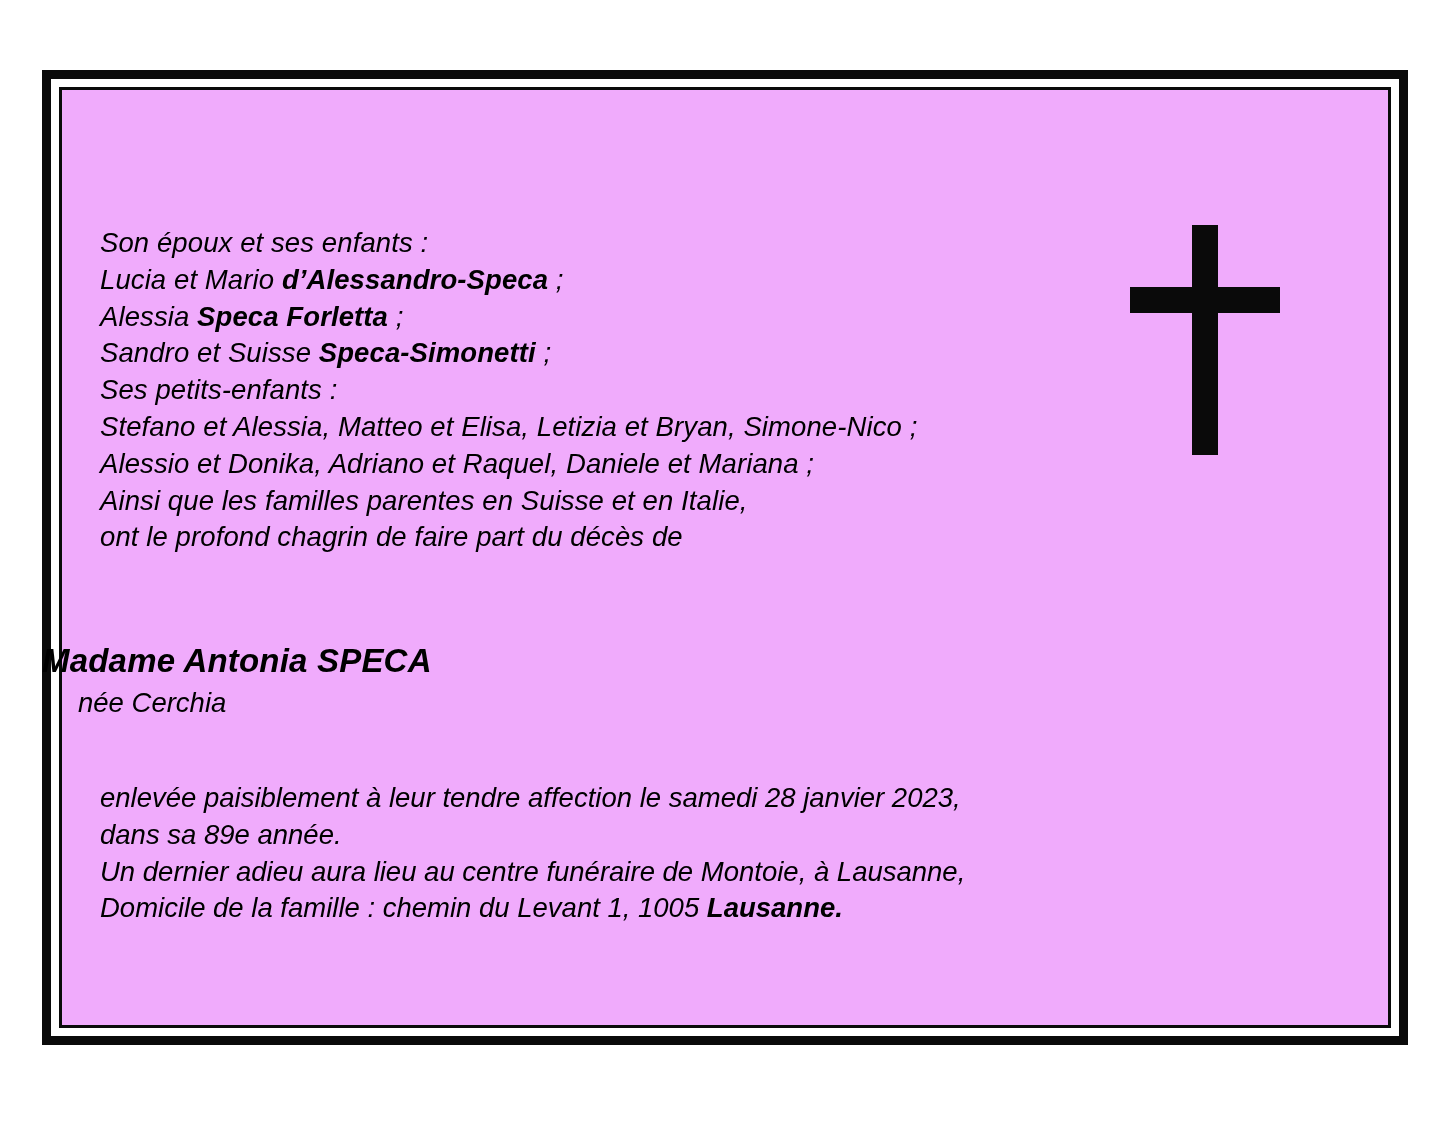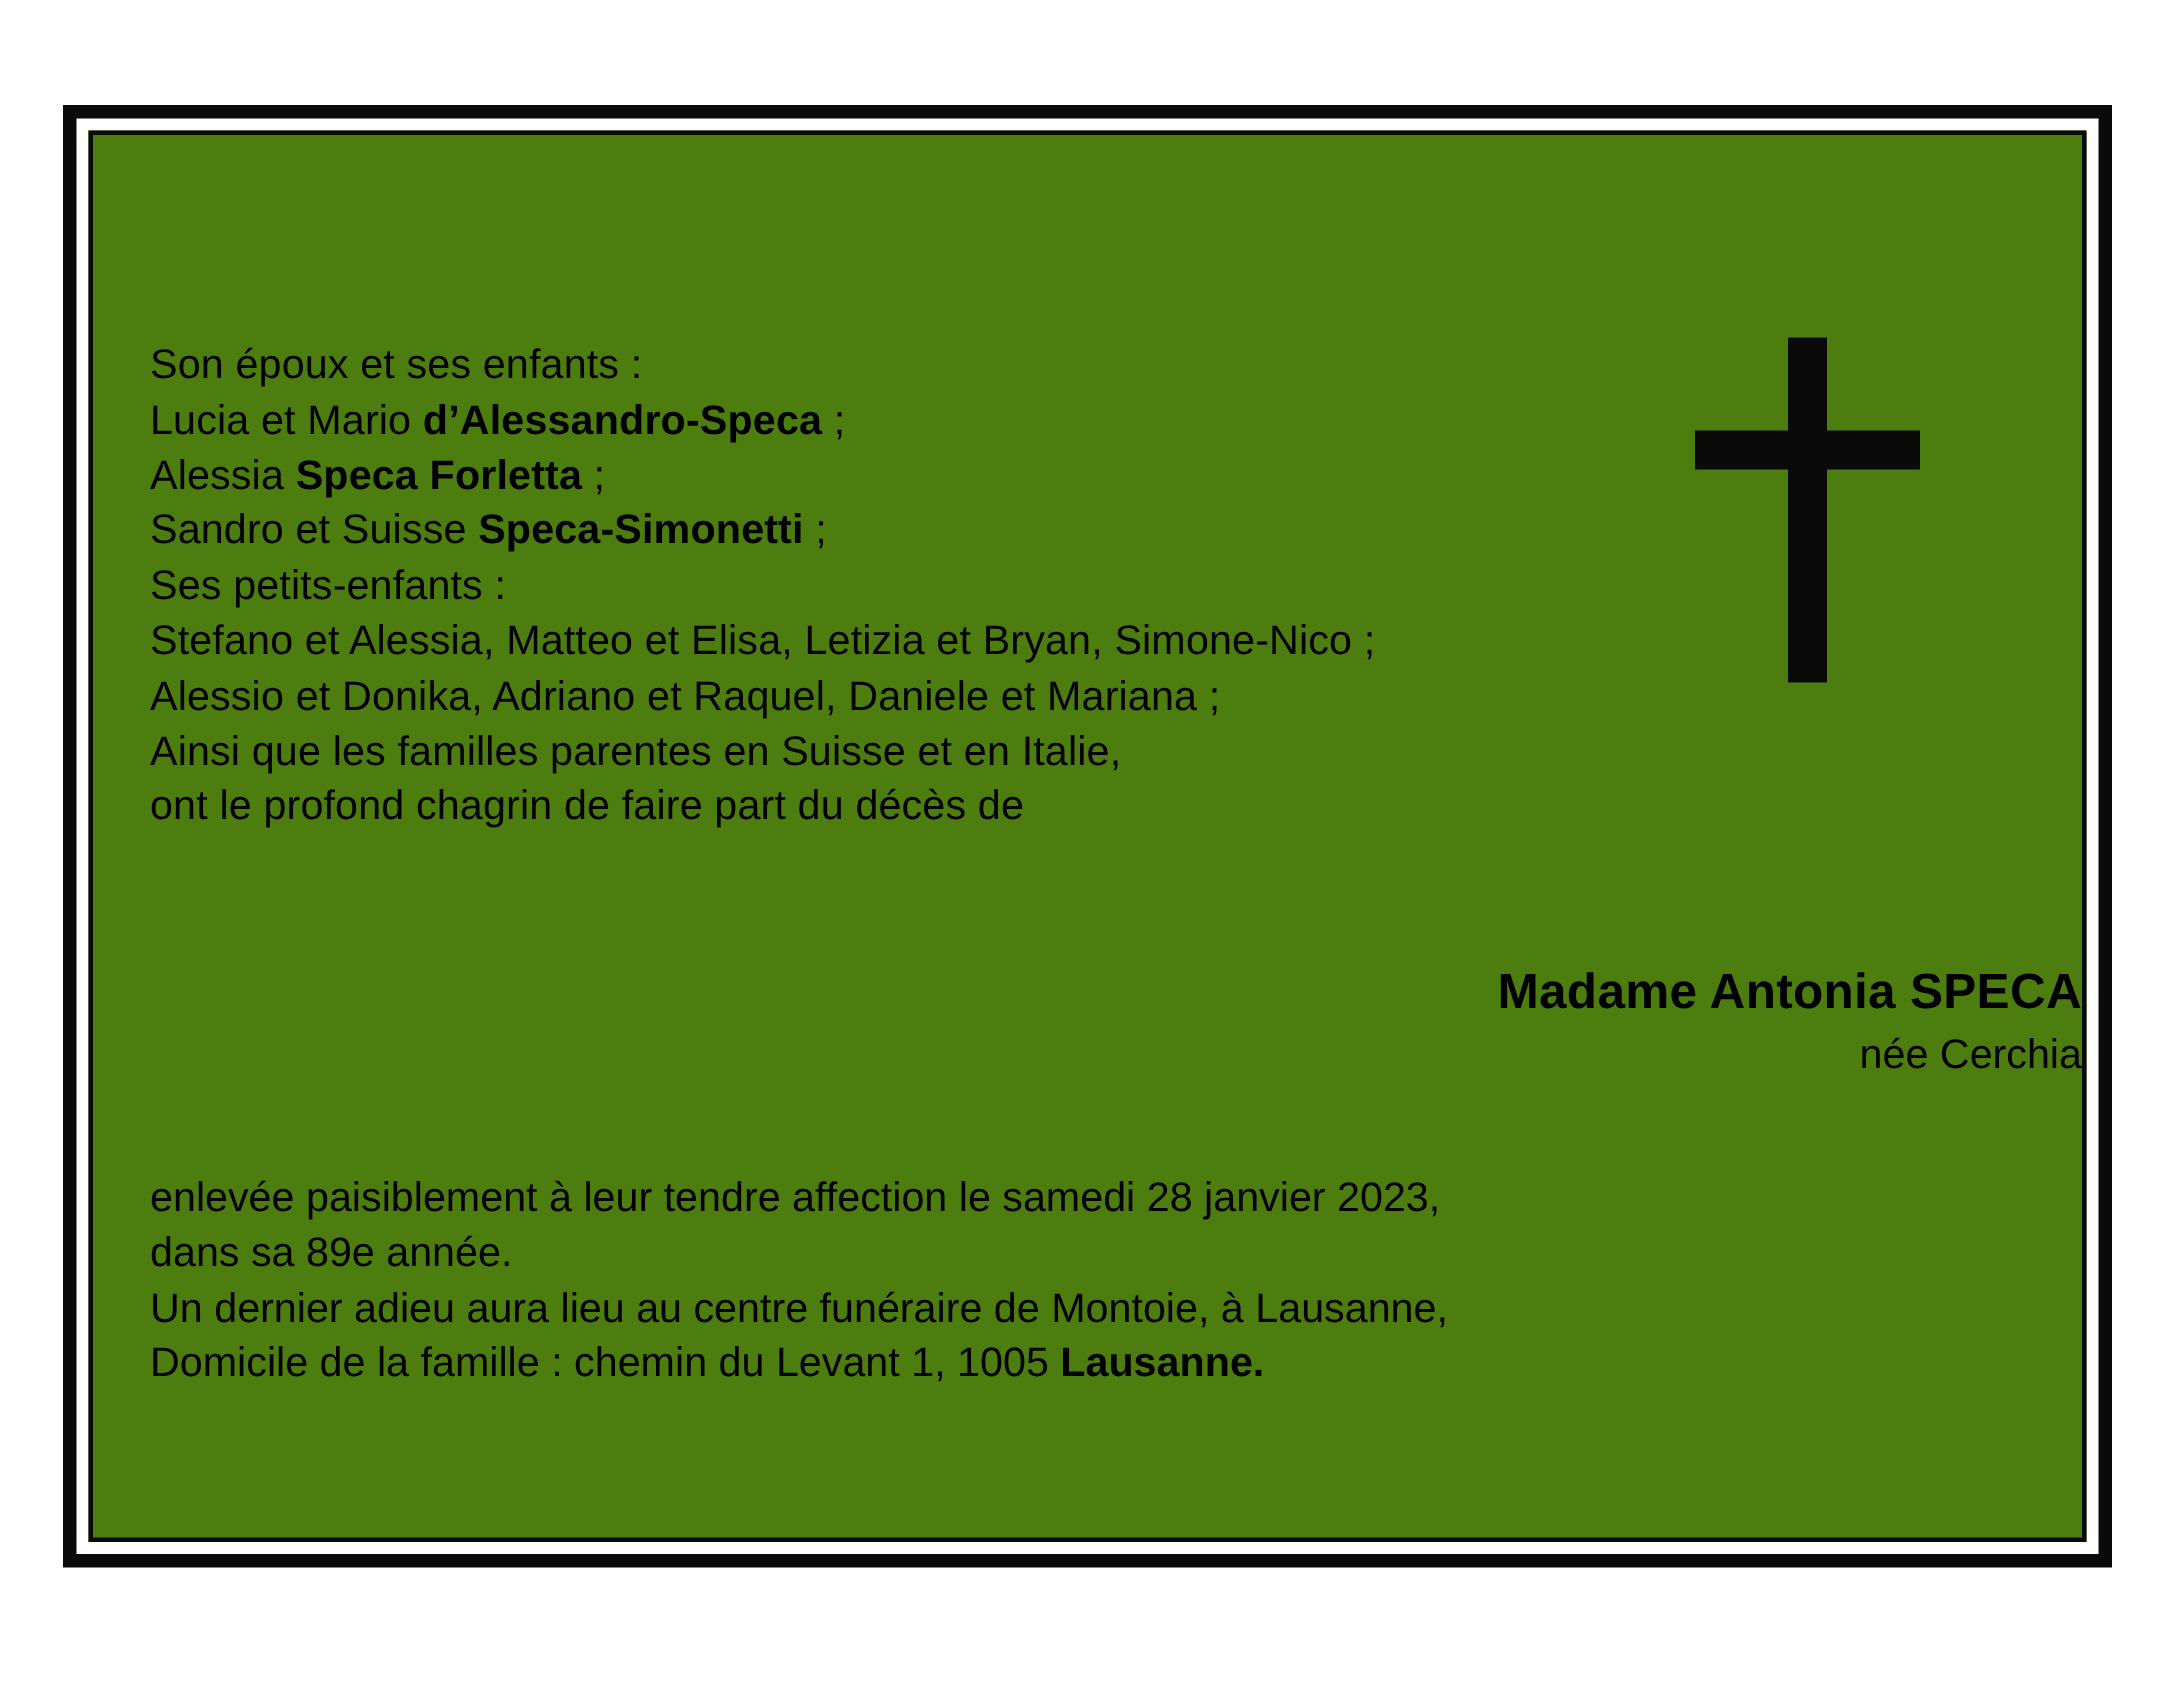--- a/index.html
+++ b/index.html
@@ -33,21 +33,22 @@
   }
   
   .notice-inner {
     position: absolute;
     left: 8px;
     top: 8px;
     right: 8px;
     bottom: 8px;
     border: 3px solid #0a0a0a;
     box-sizing: border-box;
-    background: #4d7c0f;
+    background: #f0abfc;
+    font-style: italic;
   }
   .content {
     position: absolute;
     left: 0;
     top: 0;
     right: 0;
     bottom: 0;
   }
   
   .cross {
@@ -84,21 +85,21 @@
   }
   .family-block .line {
     white-space: pre;
   }
   b, strong { font-weight: bold; }
   .deceased {
     position: absolute;
     left: 0;
     right: 0;
     top: 552px;
-    text-align: right;
+    text-align: left;
   }
   .deceased-name {
     font-size: 33px;
     font-weight: bold;
     letter-spacing: 0.2px;
     margin-left: -20px;
   }
   .deceased-maiden {
     font-size: 27.5px;
     margin-top: 7px;

